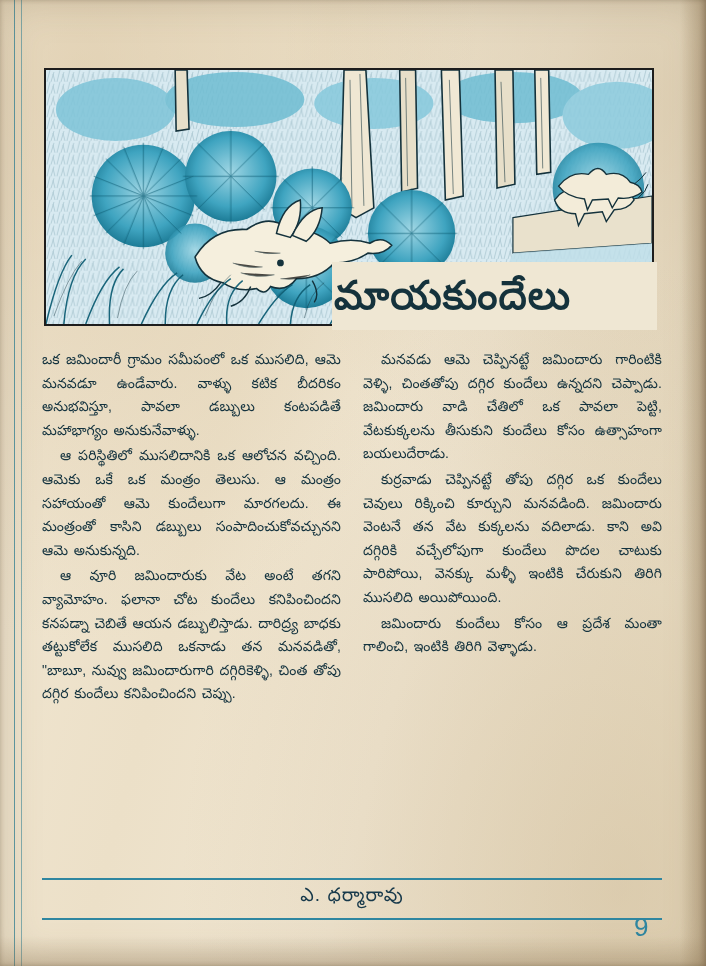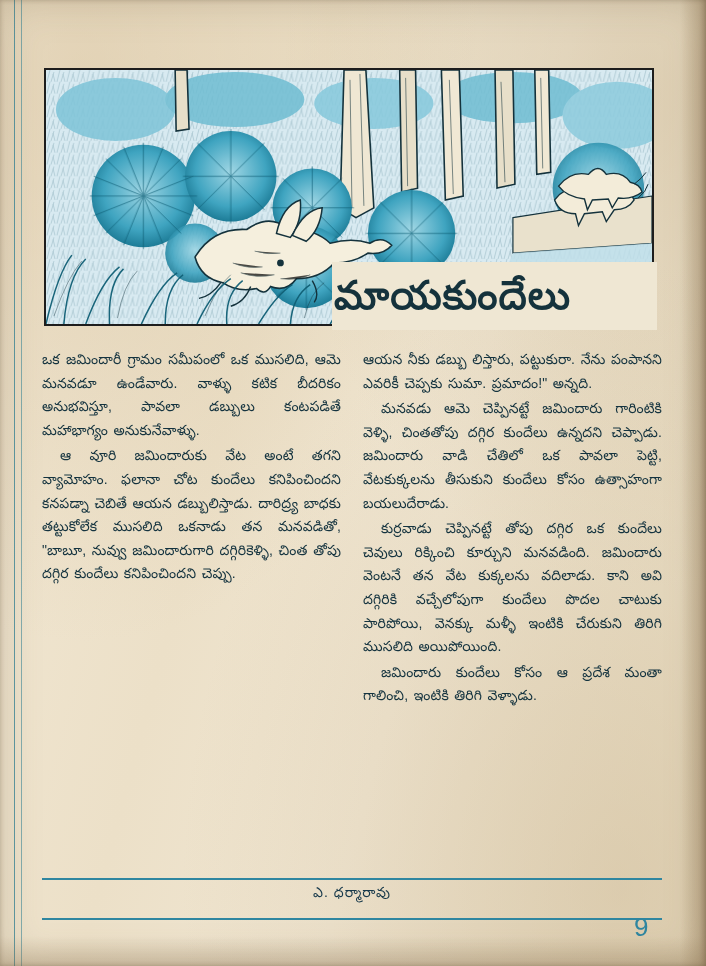--- a/index.html
+++ b/index.html
@@ -142,21 +142,21 @@
   }
   .rule-h.top { top: 878px; }
   .rule-h.bot { top: 918px; height: 2px; }
   .byline {
     position: absolute;
     top: 884px;
     left: 0;
     width: 620px;
     text-align: center;
     font-family: "Liberation Sans", sans-serif;
-    font-size: 14px;
+    font-size: 19px;
     color: #16384a;
     letter-spacing: 1px;
   }
   .page-num {
     position: absolute;
     top: 912px;
     left: 592px;
     font-family: "Liberation Sans", sans-serif;
     font-size: 26px;
     color: #2f86a0;
@@ -271,24 +271,24 @@
         </g>
       </svg>
     </div>
 
     <div class="title-band"></div>
     <div class="title-text">మాయకుందేలు</div>
 
     <div class="cols">
       <div class="col">
         <p>ఒక జమిందారీ గ్రామం సమీపంలో ఒక ముసలిది, ఆమె మనవడూ ఉండేవారు. వాళ్ళు కటిక బీదరికం అనుభవిస్తూ, పావలా డబ్బులు కంటపడితే మహాభాగ్యం అనుకునేవాళ్ళు.</p>
+        <p class="indent">ఆ పరిస్థితిలో ముసలిదానికి ఒక ఆలోచన వచ్చింది. ఆమెకు ఒకే ఒక మంత్రం తెలుసు. ఆ మంత్రం సహాయంతో ఆమె కుందేలుగా మారగలదు. ఈ మంత్రంతో కాసిని డబ్బులు సంపాదించుకోవచ్చునని ఆమె అనుకున్నది.</p>
         <p class="indent">ఆ వూరి జమిందారుకు వేట అంటే తగని వ్యామోహం. ఫలానా చోట కుందేలు కనిపించిందని కనపడ్నా చెబితే ఆయన డబ్బులిస్తాడు. దారిద్ర్య బాధకు తట్టుకోలేక ముసలిది ఒకనాడు తన మనవడితో, "బాబూ, నువ్వు జమిందారుగారి దగ్గిరికెళ్ళి, చింత తోపు దగ్గిర కుందేలు కనిపించిందని చెప్పు.</p>
       </div>
       <div class="col">
-        <p>ఆయన నీకు డబ్బు లిస్తారు, పట్టుకురా. నేను పంపానని ఎవరికీ చెప్పకు సుమా. ప్రమాదం!" అన్నది.</p>
         <p class="indent">మనవడు ఆమె చెప్పినట్టే జమిందారు గారింటికి వెళ్ళి, చింతతోపు దగ్గిర కుందేలు ఉన్నదని చెప్పాడు. జమిందారు వాడి చేతిలో ఒక పావలా పెట్టి, వేటకుక్కలను తీసుకుని కుందేలు కోసం ఉత్సాహంగా బయలుదేరాడు.</p>
         <p class="indent">కుర్రవాడు చెప్పినట్టే తోపు దగ్గిర ఒక కుందేలు చెవులు రిక్కించి కూర్చుని మనవడింది. జమిందారు వెంటనే తన వేట కుక్కలను వదిలాడు. కాని అవి దగ్గిరికి వచ్చేలోపుగా కుందేలు పొదల చాటుకు పారిపోయి, వెనక్కు మళ్ళీ ఇంటికి చేరుకుని తిరిగి ముసలిది అయిపోయింది.</p>
         <p class="indent">జమిందారు కుందేలు కోసం ఆ ప్రదేశ మంతా గాలించి, ఇంటికి తిరిగి వెళ్ళాడు.</p>
       </div>
     </div>
 
     <div class="rule-h top"></div>
     <div class="byline">ఎ. ధర్మారావు</div>
     <div class="rule-h bot"></div>
     <div class="page-num">9</div>

